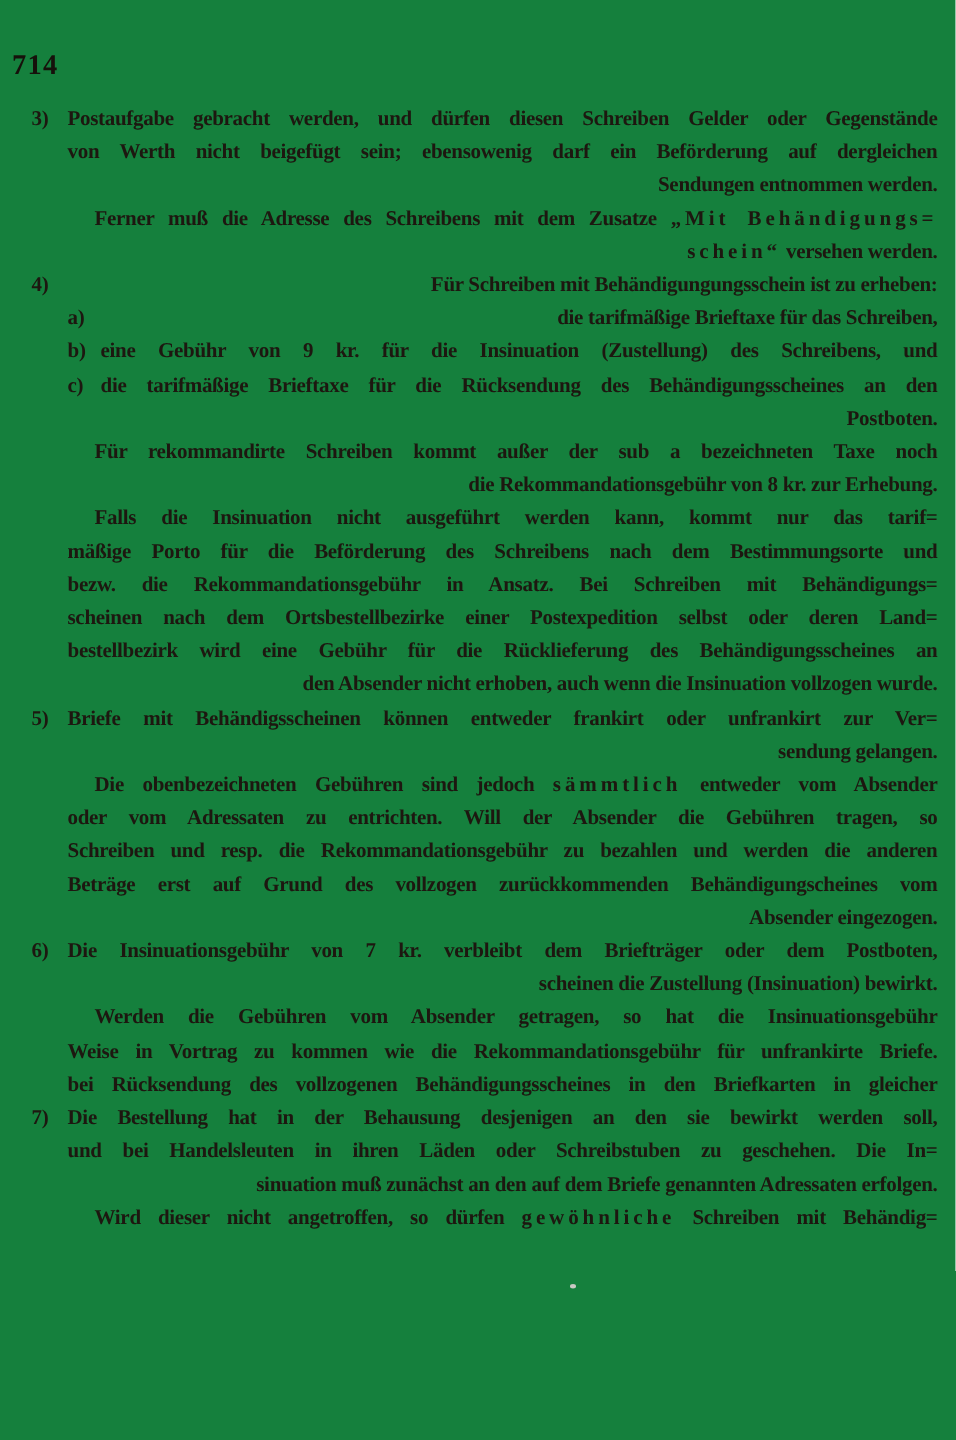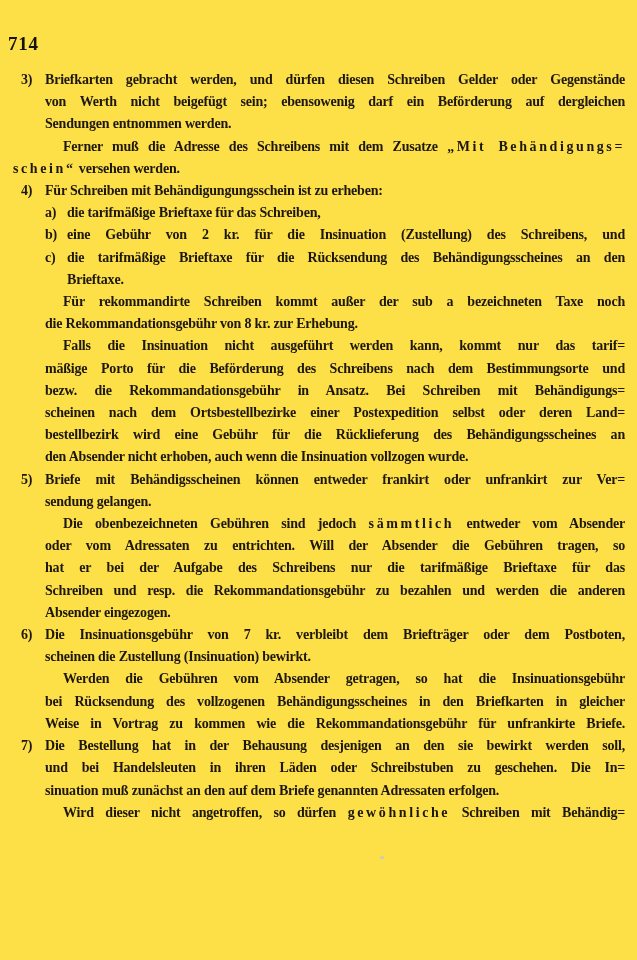--- a/index.html
+++ b/index.html
@@ -1,21 +1,21 @@
 <!DOCTYPE html>
 <html><head>
 <meta charset="utf-8">
 <style>
   html,body{margin:0;padding:0;background:#ffffff;}
   .page{
     position:relative;
     width:637px;
     height:960px;
     box-sizing:border-box;
-    background:#fde047;
+    background:#15803d;
     color:#1d1710;
     font-family:"Liberation Serif","DejaVu Serif",serif;
     font-weight:700;
     overflow:hidden;
   }
   .page-number{
     position:absolute;
     left:8px;
     top:33px;
     font-size:19px;
@@ -25,21 +25,21 @@
   .content{
     padding:69px 12px 0 21px;
     font-size:14px;
     line-height:22.2px;
     letter-spacing:-0.2px;
   }
   .item{position:relative;padding-left:24px;}
   .item-label{position:absolute;left:0;top:0;line-height:22.2px;}
   .sub{position:relative;padding-left:22px;}
   .sub-label{position:absolute;left:0;top:0;line-height:22.2px;}
-  .line{min-height:22.2px;text-align:left;}
+  .line{min-height:22.2px;text-align:right;}
   .line.just{text-align:justify;text-align-last:justify;}
   .line.pind{text-indent:18px;}
   .line.hang{margin-left:-44px;padding-left:12px;}
   .sperr{letter-spacing:2.6px;}
   .speck{
     position:absolute;
     left:380px;top:856px;
     width:4px;height:3px;
     background:#c9c9c4;
     border-radius:50%;
@@ -48,80 +48,80 @@
 </head>
 <body>
 
 <div class="page">
   <div class="page-number">714</div>
   <div class="content">
     <div id="items-container">
         <div class="item">
           <span class="item-label">3)</span>
           <div class="item-body">
-            <div class="line just"><span>Briefkarten gebracht werden, und dürfen diesen Schreiben Gelder oder Gegenstände</span></div>
+            <div class="line just"><span>Postaufgabe gebracht werden, und dürfen diesen Schreiben Gelder oder Gegenstände</span></div>
             <div class="line just"><span>von Werth nicht beigefügt sein; ebensowenig darf ein Beförderung auf dergleichen</span></div>
             <div class="line"><span>Sendungen entnommen werden.</span></div>
             <div class="line just pind"><span>Ferner muß die Adresse des Schreibens mit dem Zusatze </span><span class="sperr">„Mit Behändigungs=</span></div>
             <div class="line hang"><span class="sperr">schein“</span><span> versehen werden.</span></div>
           </div>
         </div>
         <div class="item">
           <span class="item-label">4)</span>
           <div class="item-body">
             <div class="line"><span>Für Schreiben mit Behändigungungsschein ist zu erheben:</span></div>
             <div class="sub">
               <span class="sub-label">a)</span>
               <div class="sub-body">
                 <div class="line"><span>die tarifmäßige Brieftaxe für das Schreiben,</span></div>
               </div>
             </div>
             <div class="sub">
               <span class="sub-label">b)</span>
               <div class="sub-body">
-                <div class="line just"><span>eine Gebühr von 2 kr. für die Insinuation (Zustellung) des Schreibens, und</span></div>
+                <div class="line just"><span>eine Gebühr von 9 kr. für die Insinuation (Zustellung) des Schreibens, und</span></div>
               </div>
             </div>
             <div class="sub">
               <span class="sub-label">c)</span>
               <div class="sub-body">
                 <div class="line just"><span>die tarifmäßige Brieftaxe für die Rücksendung des Behändigungsscheines an den</span></div>
-                <div class="line"><span>Brieftaxe.</span></div>
+                <div class="line"><span>Postboten.</span></div>
               </div>
             </div>
             <div class="line just pind"><span>Für rekommandirte Schreiben kommt außer der sub a bezeichneten Taxe noch</span></div>
             <div class="line"><span>die Rekommandationsgebühr von 8 kr. zur Erhebung.</span></div>
             <div class="line just pind"><span>Falls die Insinuation nicht ausgeführt werden kann, kommt nur das tarif=</span></div>
             <div class="line just"><span>mäßige Porto für die Beförderung des Schreibens nach dem Bestimmungsorte und</span></div>
             <div class="line just"><span>bezw. die Rekommandationsgebühr in Ansatz. Bei Schreiben mit Behändigungs=</span></div>
             <div class="line just"><span>scheinen nach dem Ortsbestellbezirke einer Postexpedition selbst oder deren Land=</span></div>
             <div class="line just"><span>bestellbezirk wird eine Gebühr für die Rücklieferung des Behändigungsscheines an</span></div>
             <div class="line"><span>den Absender nicht erhoben, auch wenn die Insinuation vollzogen wurde.</span></div>
           </div>
         </div>
         <div class="item">
           <span class="item-label">5)</span>
           <div class="item-body">
             <div class="line just"><span>Briefe mit Behändigsscheinen können entweder frankirt oder unfrankirt zur Ver=</span></div>
             <div class="line"><span>sendung gelangen.</span></div>
             <div class="line just pind"><span>Die obenbezeichneten Gebühren sind jedoch </span><span class="sperr">sämmtlich</span><span> entweder vom Absender</span></div>
             <div class="line just"><span>oder vom Adressaten zu entrichten. Will der Absender die Gebühren tragen, so</span></div>
-            <div class="line just"><span>hat er bei der Aufgabe des Schreibens nur die tarifmäßige Brieftaxe für das</span></div>
             <div class="line just"><span>Schreiben und resp. die Rekommandationsgebühr zu bezahlen und werden die anderen</span></div>
+            <div class="line just"><span>Beträge erst auf Grund des vollzogen zurückkommenden Behändigungscheines vom</span></div>
             <div class="line"><span>Absender eingezogen.</span></div>
           </div>
         </div>
         <div class="item">
           <span class="item-label">6)</span>
           <div class="item-body">
             <div class="line just"><span>Die Insinuationsgebühr von 7 kr. verbleibt dem Briefträger oder dem Postboten,</span></div>
             <div class="line"><span>scheinen die Zustellung (Insinuation) bewirkt.</span></div>
             <div class="line just pind"><span>Werden die Gebühren vom Absender getragen, so hat die Insinuationsgebühr</span></div>
+            <div class="line just"><span>Weise in Vortrag zu kommen wie die Rekommandationsgebühr für unfrankirte Briefe.</span></div>
             <div class="line just"><span>bei Rücksendung des vollzogenen Behändigungsscheines in den Briefkarten in gleicher</span></div>
-            <div class="line just"><span>Weise in Vortrag zu kommen wie die Rekommandationsgebühr für unfrankirte Briefe.</span></div>
           </div>
         </div>
         <div class="item">
           <span class="item-label">7)</span>
           <div class="item-body">
             <div class="line just"><span>Die Bestellung hat in der Behausung desjenigen an den sie bewirkt werden soll,</span></div>
             <div class="line just"><span>und bei Handelsleuten in ihren Läden oder Schreibstuben zu geschehen. Die In=</span></div>
             <div class="line"><span>sinuation muß zunächst an den auf dem Briefe genannten Adressaten erfolgen.</span></div>
             <div class="line just pind"><span>Wird dieser nicht angetroffen, so dürfen </span><span class="sperr">gewöhnliche</span><span> Schreiben mit Behändig=</span></div>
           </div>

